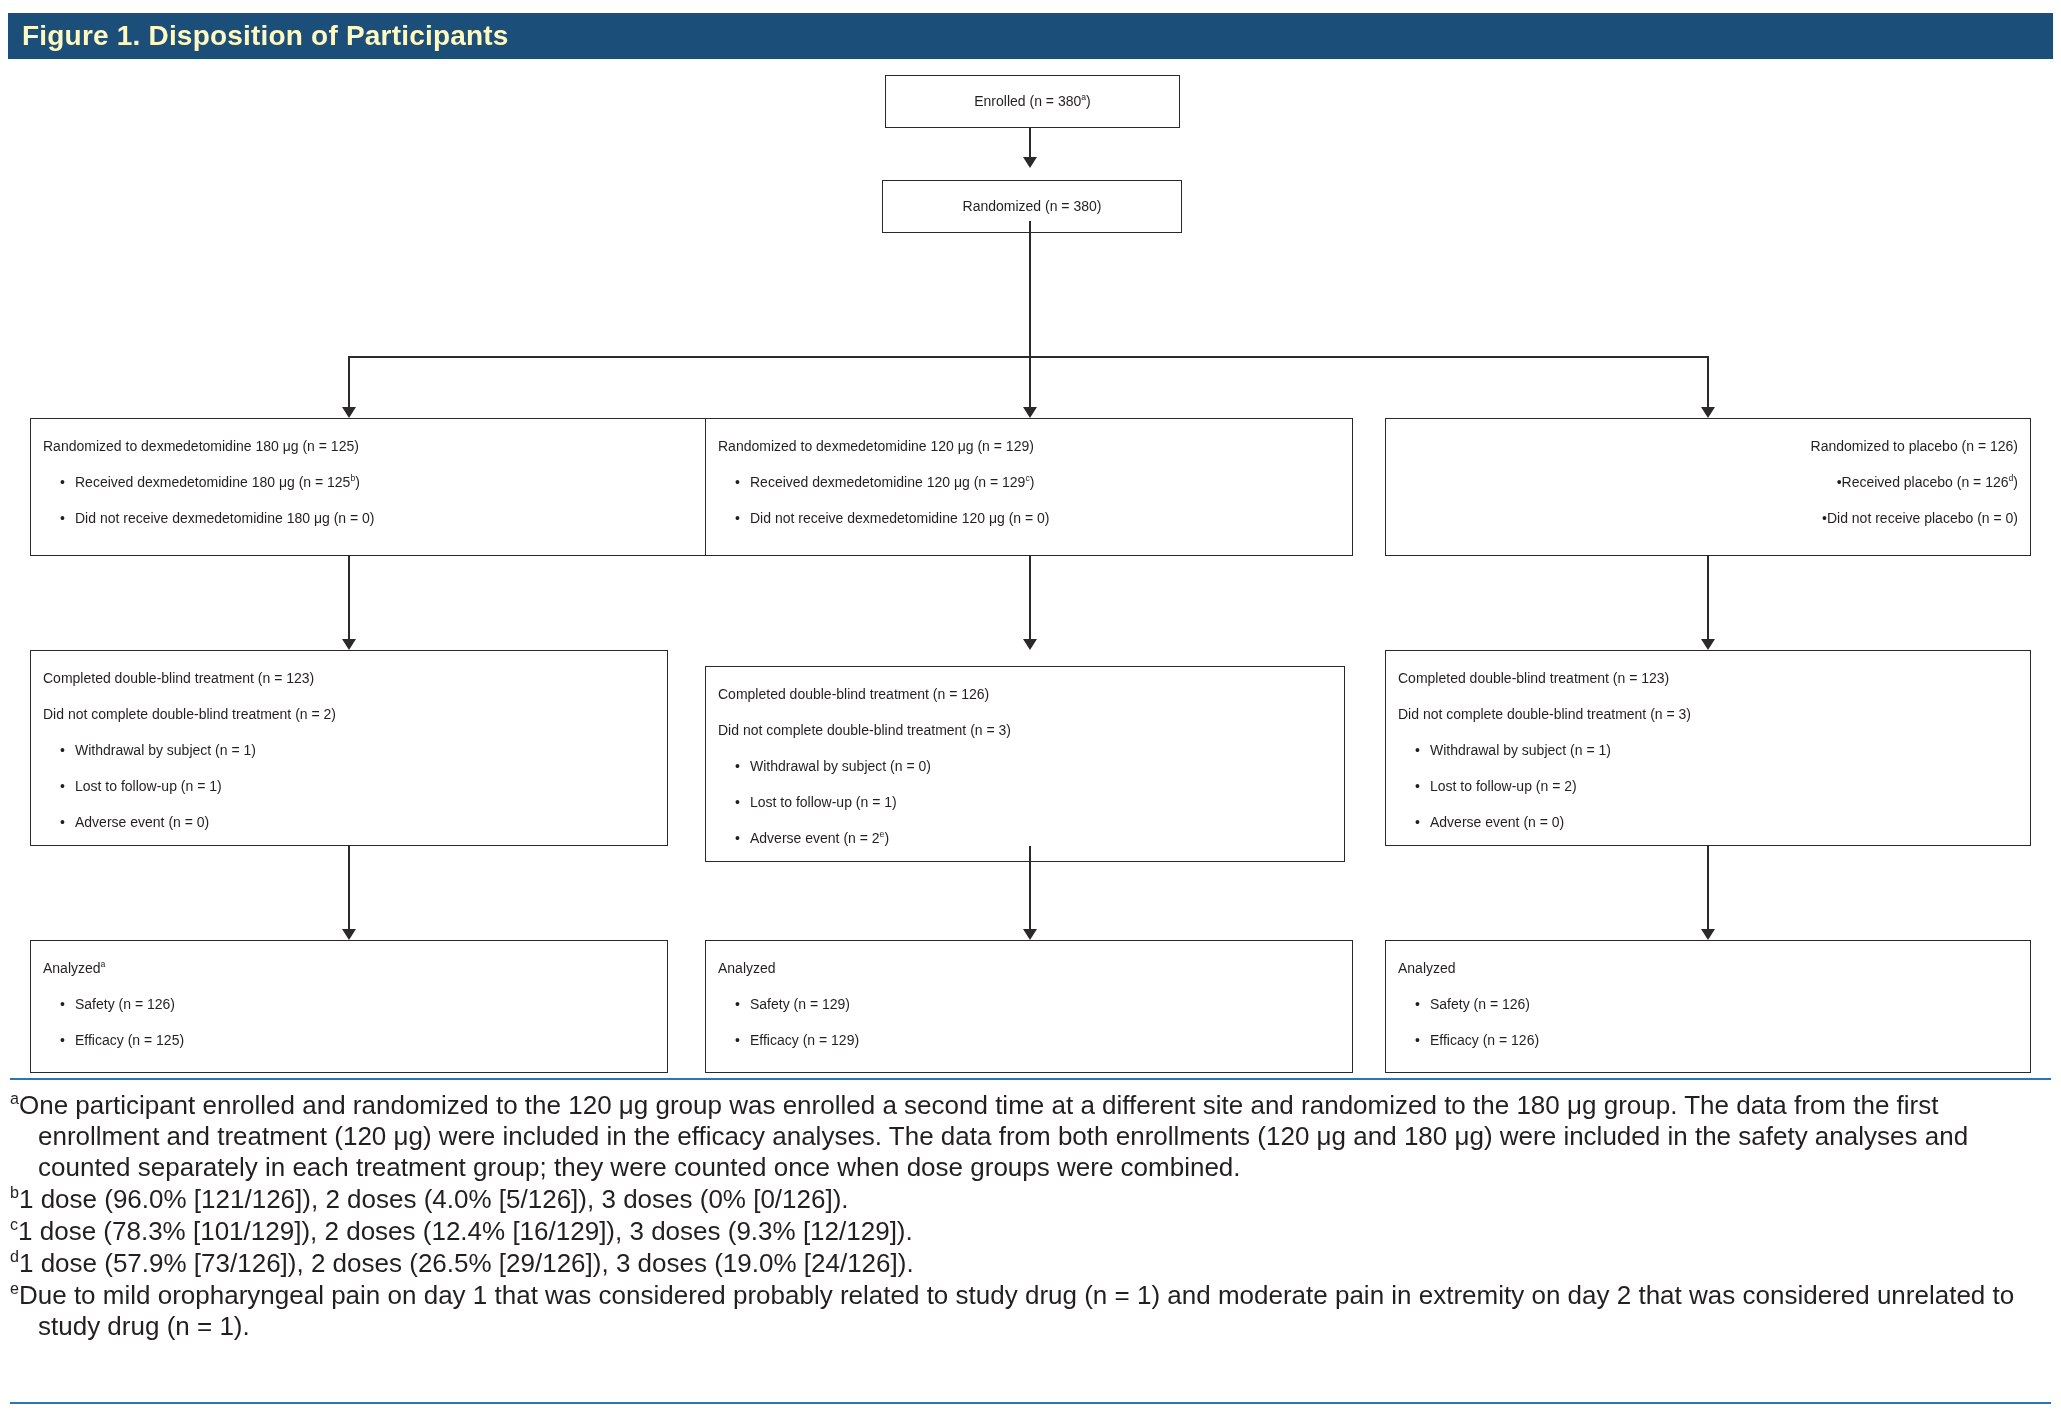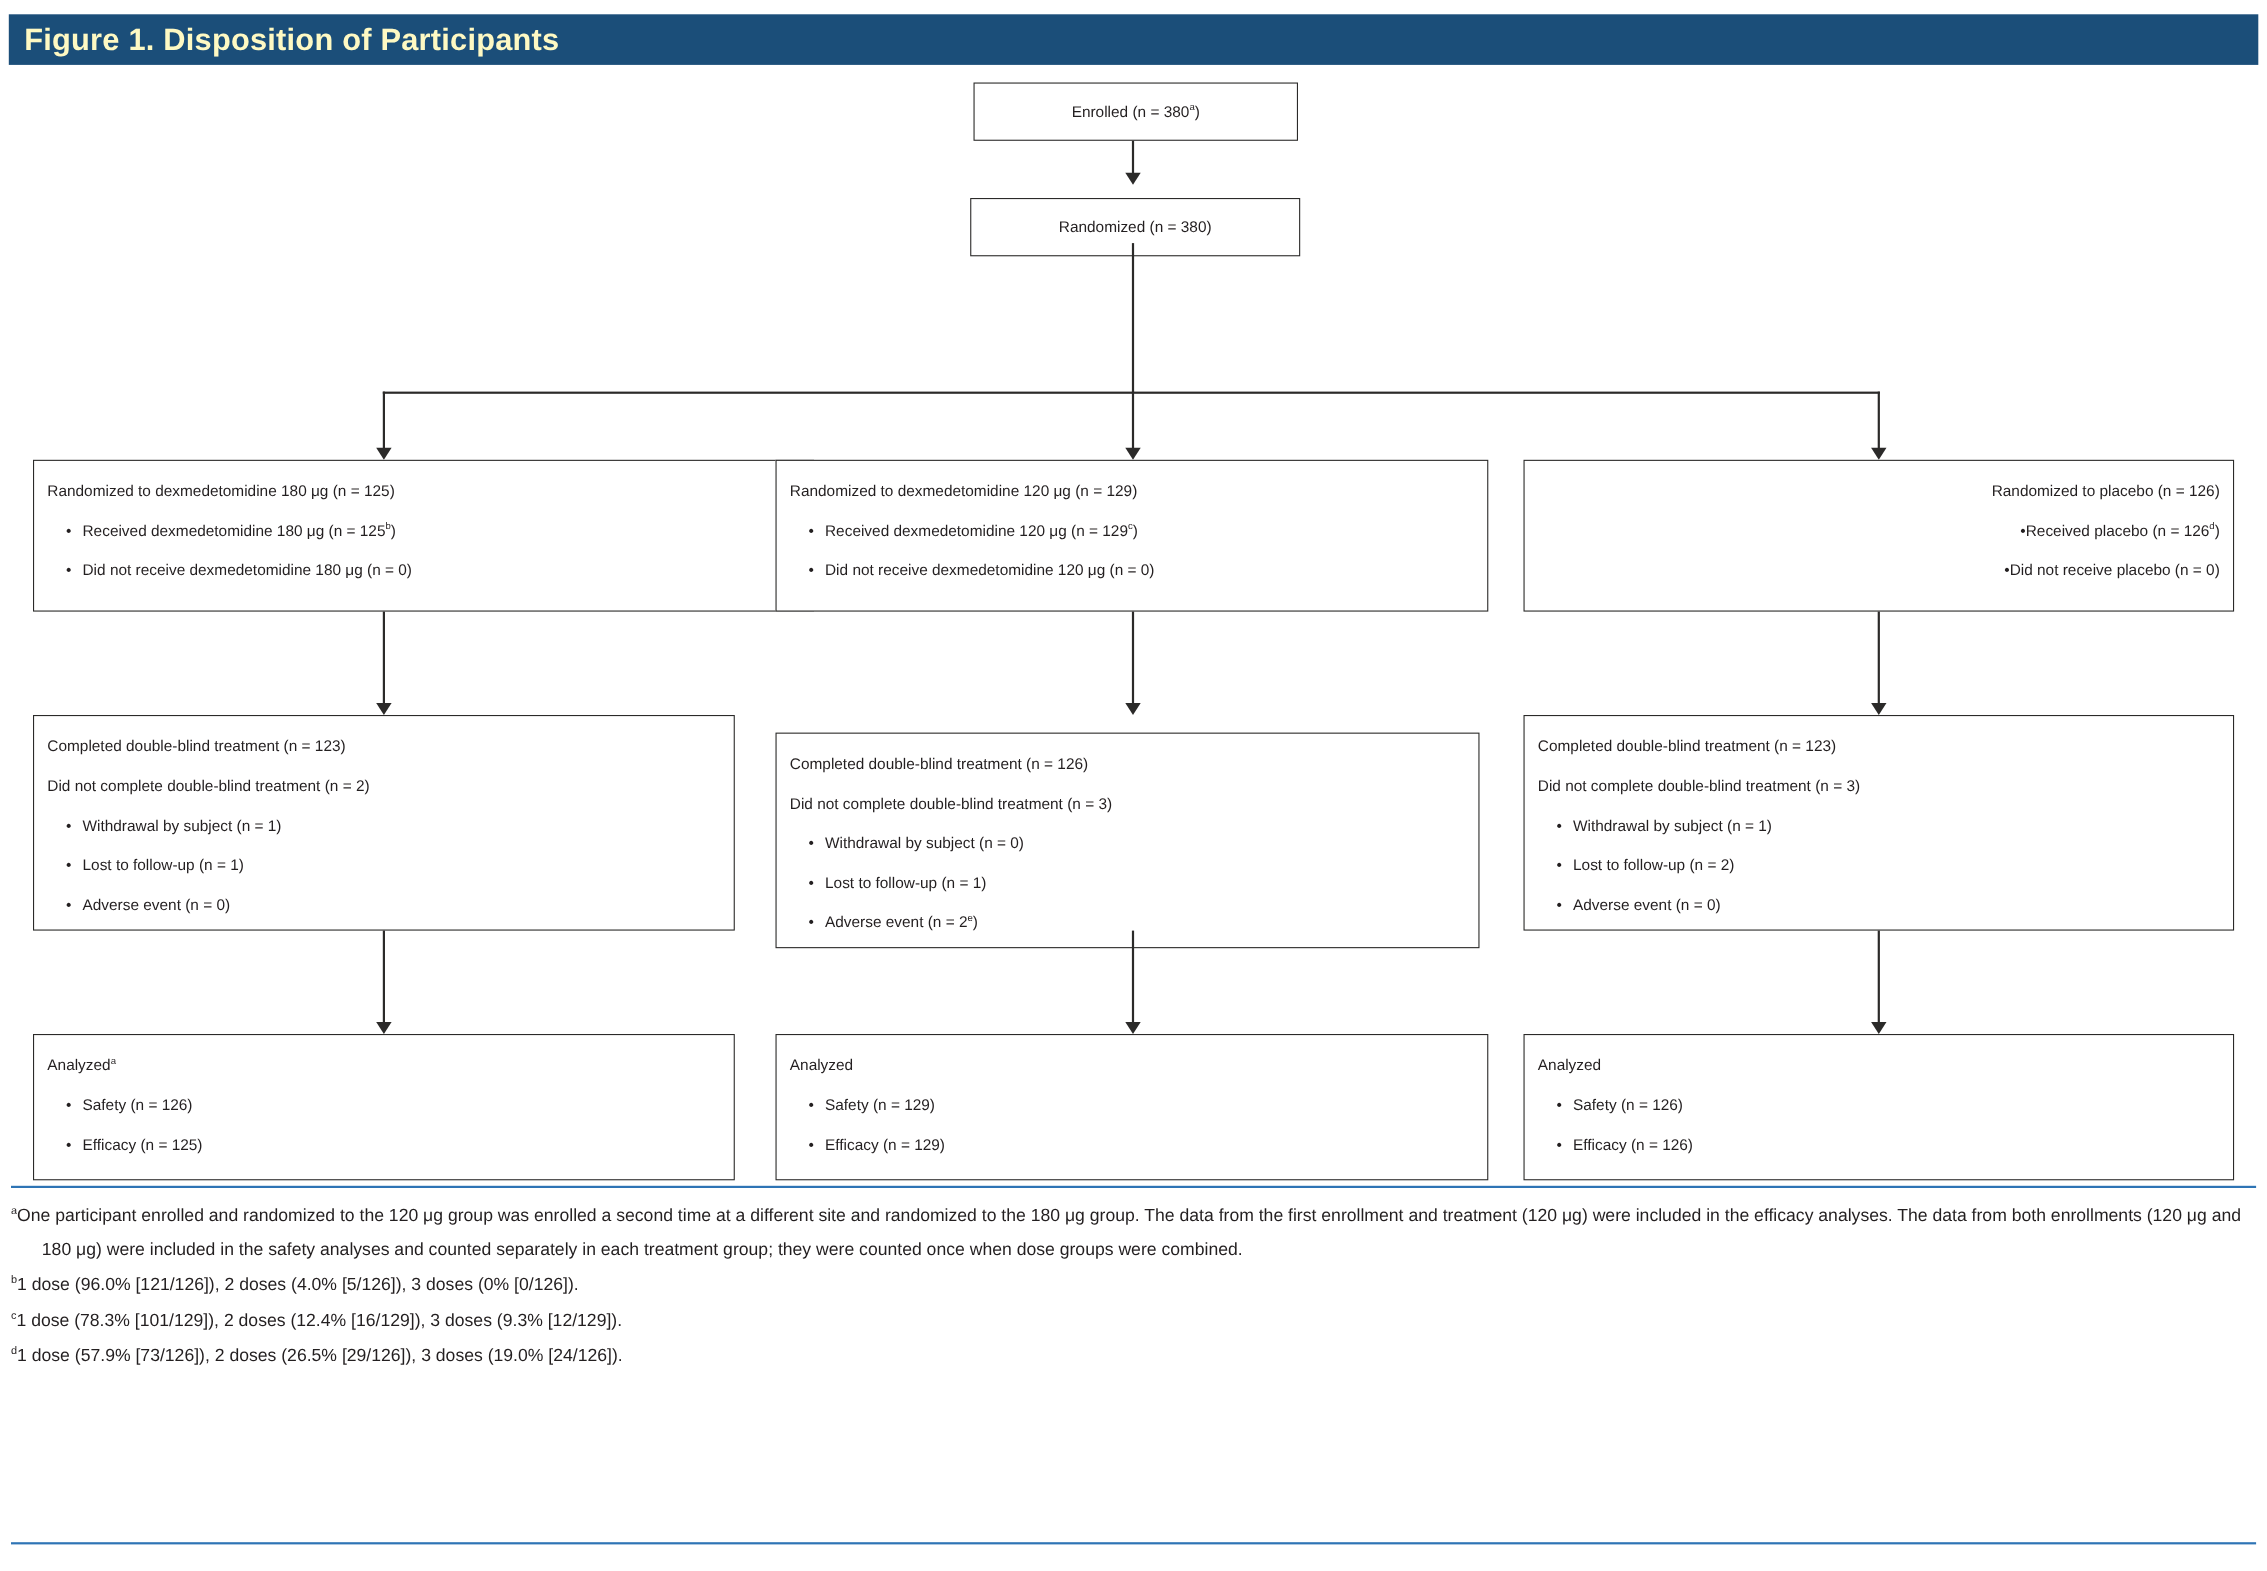--- a/index.html
+++ b/index.html
@@ -21,21 +21,21 @@
 
   
   .vline { position:absolute; width:0; border-left:2px solid #2b2a29; }
   .hline { position:absolute; height:0; border-top:2px solid #2b2a29; }
   .arrowhead { position:absolute; width:0; height:0;
                border-left:7px solid transparent; border-right:7px solid transparent;
                border-top:11px solid #2b2a29; }
 
   
   .footnotes { position:absolute; left:10px; width:2041px; top:1078px; border-top:2px solid #2e74b5; padding-top:10px; }
-  .footnote { font-size:16px; line-height:31px; padding-left:28px; text-indent:-28px; margin:0 0 1px 0; }
+  .footnote { font-size:26px; line-height:31px; padding-left:28px; text-indent:-28px; margin:0 0 1px 0; }
   .bottom-rule { position:absolute; left:10px; width:2041px; top:1402px; border-top:2px solid #2e74b5; }
 </style>
 </head>
 <body>
 
 <div class="page">
 
   <div class="header-bar">
     <div class="header-title">Figure 1. Disposition of Participants</div>
   </div>
@@ -151,17 +151,18 @@
       <div class="bullet"><span>Safety (n = 126)</span><sup></sup><span></span></div>
       <div class="bullet"><span>Efficacy (n = 126)</span><sup></sup><span></span></div>
     </div>
   </div>
 
   <div class="footnotes">
     <p class="footnote"><sup>a</sup><span>One participant enrolled and randomized to the 120 μg group was enrolled a second time at a different site and randomized to the 180 μg group. The data from the first enrollment and treatment (120 μg) were included in the efficacy analyses. The data from both enrollments (120 μg and 180 μg) were included in the safety analyses and counted separately in each treatment group; they were counted once when dose groups were combined.</span></p>
     <p class="footnote"><sup>b</sup><span>1 dose (96.0% [121/126]), 2 doses (4.0% [5/126]), 3 doses (0% [0/126]).</span></p>
     <p class="footnote"><sup>c</sup><span>1 dose (78.3% [101/129]), 2 doses (12.4% [16/129]), 3 doses (9.3% [12/129]).</span></p>
     <p class="footnote"><sup>d</sup><span>1 dose (57.9% [73/126]), 2 doses (26.5% [29/126]), 3 doses (19.0% [24/126]).</span></p>
+    <p class="footnote"><sup>e</sup><span>Due to mild oropharyngeal pain on day 1 that was considered probably related to study drug (n = 1) and moderate pain in extremity on day 2 that was considered unrelated to study drug (n = 1).</span></p>
   </div>
 
   <div class="bottom-rule"></div>
 
 </div>
 
 </body></html>

